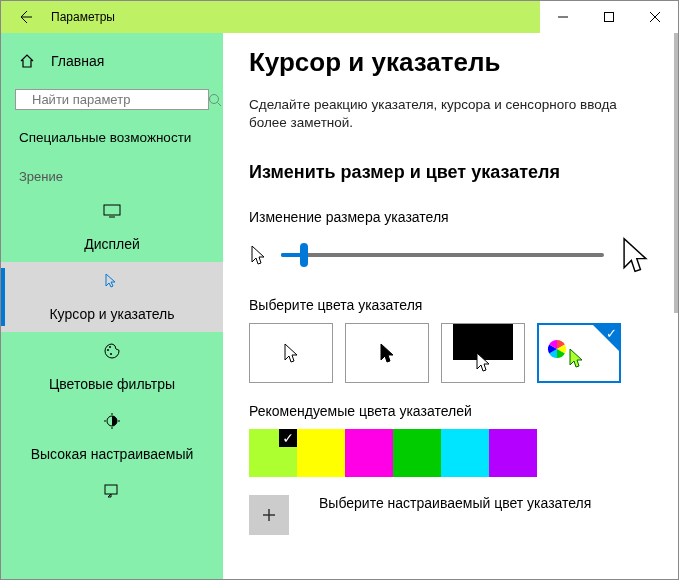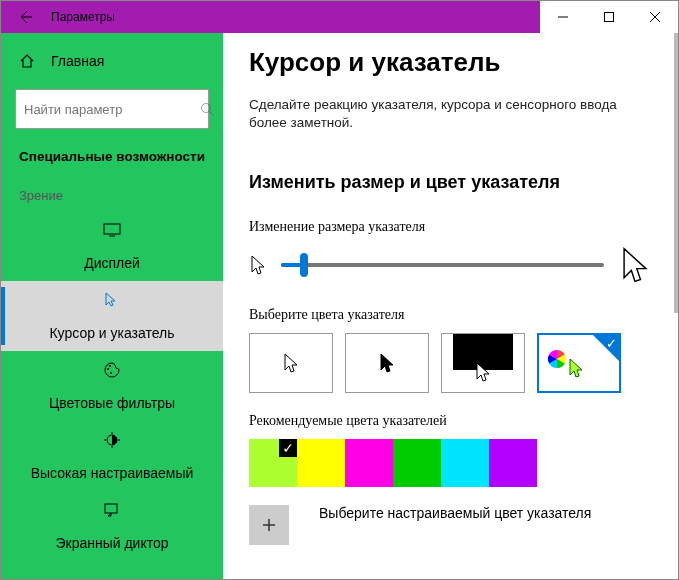--- a/index.html
+++ b/index.html
@@ -1,41 +1,41 @@
 <!DOCTYPE html>
 <html><head>
 <meta charset="utf-8">
 <style>
   * { box-sizing: border-box; margin: 0; padding: 0; font-family: "Segoe UI", Tahoma, sans-serif; }
   body { background: #fff; width: 679px; height: 580px; overflow: hidden; border: 1px solid #888; position: relative; }
-  .titlebar { height: 32px; display: flex; align-items: center; background: #a21caf; }
+  .titlebar { height: 32px; display: flex; align-items: center; background: #bef264; }
   .titlebar .back { width: 46px; height: 32px; display:flex; align-items:center; justify-content:center; cursor:pointer; }
   .titlebar .title { font-size: 12px; padding-left: 4px; color: #000; }
   .titlebar .spacer { flex: 1; }
   .winbtn { width: 46px; height: 32px; display:flex; align-items:center; justify-content:center; cursor:pointer; background:#fff; }
   .winbtn-group { display:flex; }
   .app { display:flex; height: calc(580px - 34px); }
-  .sidebar { width: 222px; background: #22c55e; padding-top: 12px; overflow-y:auto; }
+  .sidebar { width: 222px; background: #86efac; padding-top: 12px; overflow-y:auto; }
   .home-row { display:flex; align-items:center; padding: 8px 18px; gap: 16px; cursor:pointer; }
   .home-row .icon { width:16px; height:16px; }
   .home-row .label { font-size: 14px; }
-  .search-box { margin: 12px 14px 16px; height: 40px; border: 1px solid #999; background:#fff; display:flex; align-items:center; padding:0 8px; }
+  .search-box { margin: 12px 14px 16px; height: 21px; border: 1px solid #999; background:#fff; display:flex; align-items:center; padding:0 16px; }
   .search-box input { border:none; outline:none; flex:1; font-size:13px; background:transparent; }
   .search-box .sicon { width:14px; height:14px; opacity:.6; }
-  .group-title { font-weight: 700; font-size: 13.5px; padding: 4px 18px 18px; }
+  .group-title { font-weight: 400; font-size: 13.5px; padding: 4px 18px 18px; }
   .section-label { font-size: 13px; color:#555; padding: 6px 18px 8px; }
   .nav-item { display:flex; align-items:center; padding: 10px 18px; gap:16px; cursor:pointer; font-size:14px; position:relative;flex-direction:column; }
   .nav-item.active { background:#d8d8d8; }
   .nav-item.active::before { content:""; position:absolute; left:0; top:6px; bottom:6px; width:4px; background:#0078d7; }
   .nav-item .icon { width:18px; height:18px; display:flex; align-items:center; }
   .content { flex:1; padding: 14px 26px 10px; overflow-y:auto; position:relative; }
   .content h1 { font-size: 26px; font-weight: 600; margin-bottom: 18px; }
-  .desc { font-size: 13.5px; color:#222; margin-bottom: 40px; line-height:1.35; max-width: 400px;}
+  .desc { font-size: 13.5px; color:#222; margin-bottom: 30px; line-height:1.35; max-width: 400px;}
   .content h2 { font-size: 18px; font-weight:600; margin-bottom: 26px; }
-  .sublabel { font-size: 14px; margin-bottom: 10px; font-family: Liberation Serif, serif; }
+  .sublabel { font-size: 14px; margin-bottom: 10px; }
   .slider-row { display:flex; align-items:center; gap:14px; margin-bottom:22px; }
   .slider { flex:1; height:4px; background:#777; position:relative; border-radius:2px; }
   .slider .fill { position:absolute; left:0; top:0; bottom:0; width:7%; background:#0078d7; border-radius:2px;}
   .slider .thumb { position:absolute; left:7%; top:50%; transform:translate(-50%,-50%); width:8px; height:24px; background:#0078d7; border-radius:4px; }
   .color-options { display:flex; gap:12px; margin-bottom:20px; }
   .color-card { width:84px; height:60px; border:1px solid #999; display:flex; align-items:center; justify-content:center; cursor:pointer; position:relative; }
   .color-card.selected { border:2px solid #0078d7; }
   .color-card.selected::after { content:""; position:absolute; top:0; right:0; border-style:solid; border-width:0 26px 26px 0; border-color: transparent #0078d7 transparent transparent; }
   .color-card.selected .check { position:absolute; top:1px; right:2px; color:#fff; font-size:13px; z-index:2; }
   .black-box { background:#000; width:60px; height:36px; position:absolute; top:0; left:50%; transform:translateX(-50%); }
@@ -145,21 +145,20 @@
         </span>
       <span>Высокая настраиваемый</span>
     </div>
     <div class="nav-item">
       <span class="icon">
           <svg width="18" height="18" viewBox="0 0 18 18">
             <rect x="2" y="3" width="12" height="9" stroke="#000" fill="none"></rect>
             <path d="M5 15 L8 12 L8 15 Z" stroke="#000" fill="none"></path>
           </svg>
         </span>
-      <span>Экранный диктор</span>
     </div>
   </div>
 
   <div class="content">
     <h1>Курсор и указатель</h1>
     <p class="desc">Сделайте реакцию указателя, курсора и сенсорного ввода более заметной.</p>
     <h2>Изменить размер и цвет указателя</h2>
 
     <div class="sublabel">Изменение размера указателя</div>
     <div class="slider-row">

